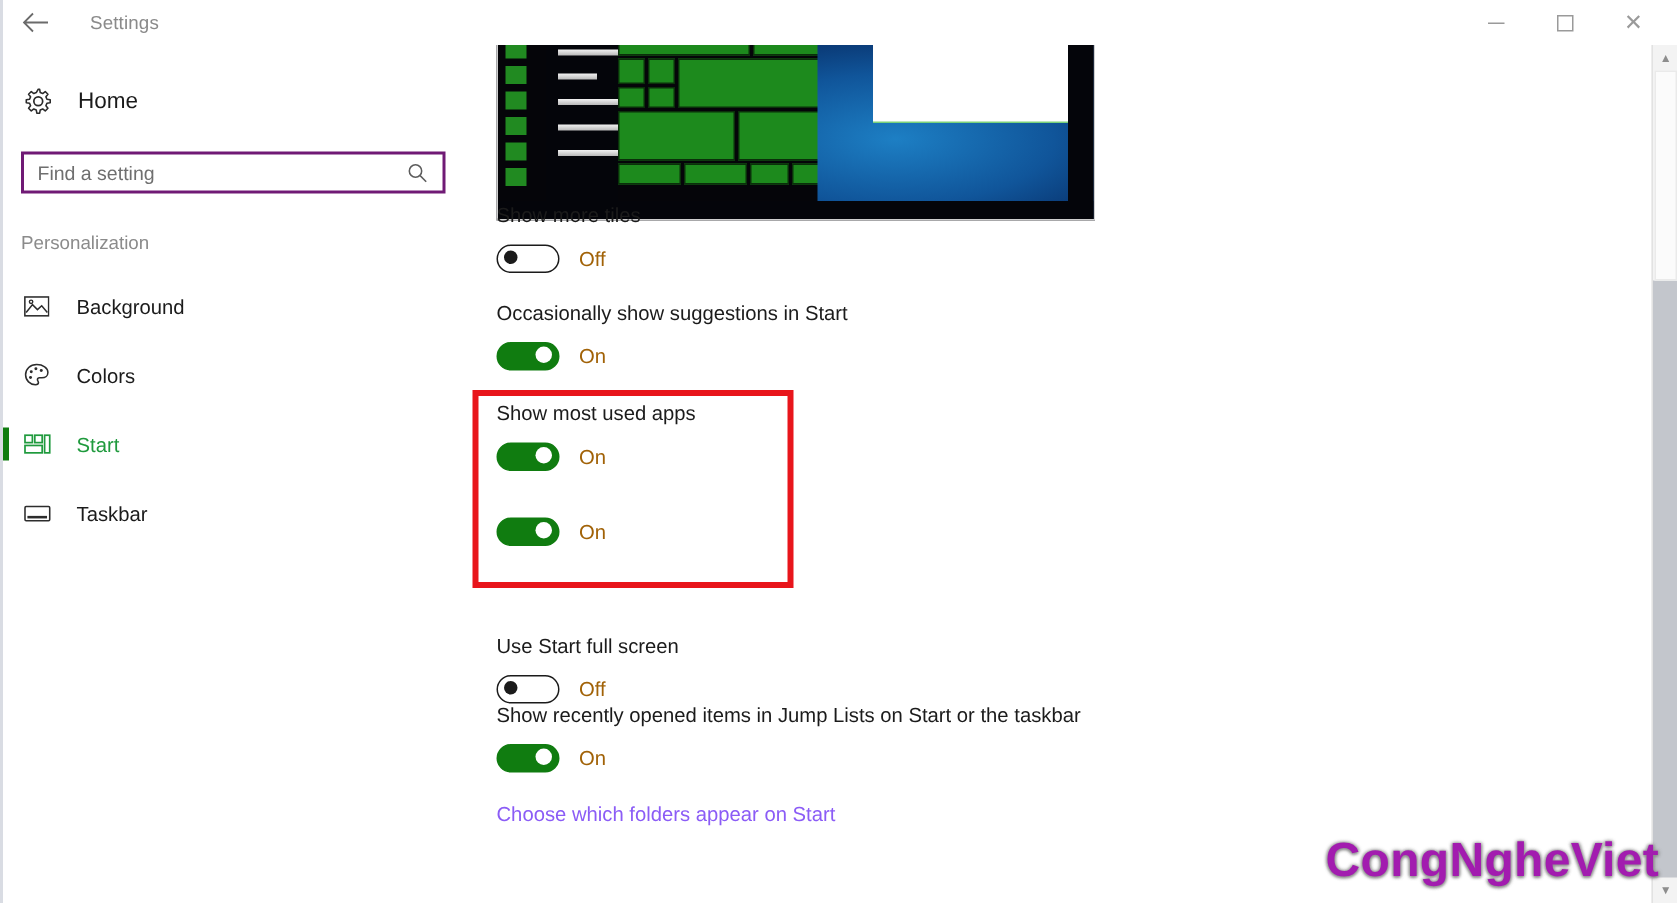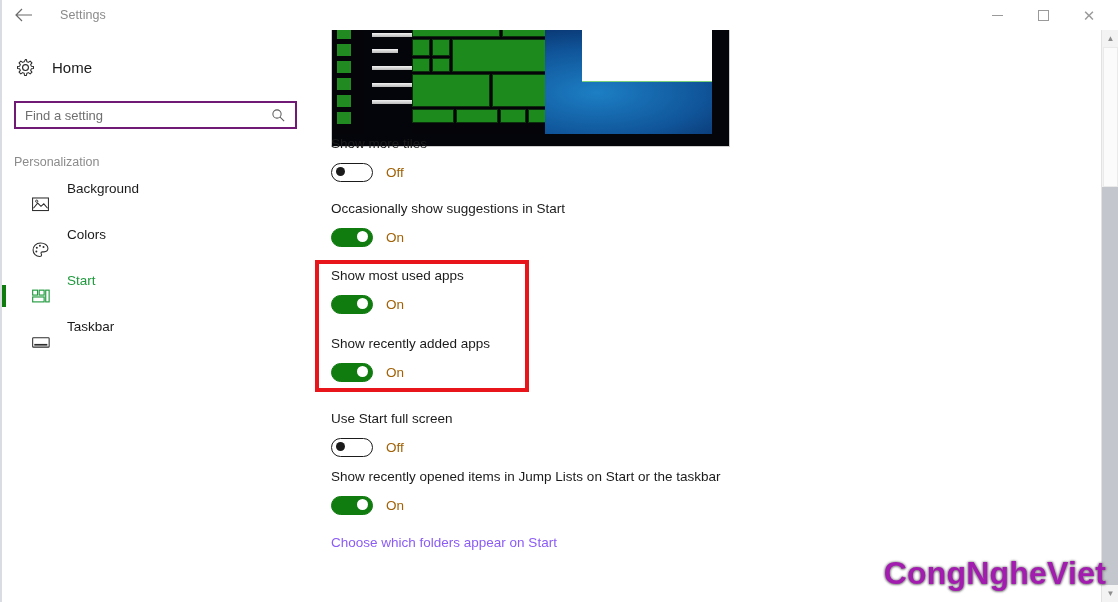--- a/index.html
+++ b/index.html
@@ -65,22 +65,22 @@
   .search-ico {
     position: absolute; right: 9px; top: 5px; color: #5c5c5c;
   }
 
   .section-label {
     font-size: 12.5px; color: #8b8b8b; margin: 26px 0 0 12px;
   }
 
   .nav { margin-top: 12px; }
   .nav-item {
-    position: relative; display: flex; 
-    height: 46px; padding-left: 30px; cursor: default;
+    position: relative; display: flex; align-items: center;
+    height: 46px; padding-left: 14px; cursor: default;
   }
   .nav-item .ico {
     width: 30px; display: flex; align-items: center; justify-content: flex-start;
     color: #2d2d2d;
   }
   .nav-item .lbl { font-size: 13.5px; color: #1b1b1b; margin-left: 5px; }
   .nav-item.active .ico, .nav-item.active .lbl { color: #1f9a3d; }
   .nav-item.active .accent {
     position: absolute; left: 0; top: 12px; width: 4px; height: 22px;
     background: #107c10;
@@ -336,30 +336,29 @@
       <div class="s-label">Show most used apps</div>
       <div class="toggle-row">
         <div class="toggle on">
           <span class="knob"></span>
         </div>
         <span class="toggle-state">On</span>
       </div>
     </div>
 
     <div class="setting" style="top:305px">
-      <div class="s-label">Show recently added apps</div>
       <div class="toggle-row">
         <div class="toggle on">
           <span class="knob"></span>
         </div>
         <span class="toggle-state">On</span>
       </div>
     </div>
 
-    <div class="setting" style="top:380px">
+    <div class="setting" style="top:392px">
       <div class="s-label">Use Start full screen</div>
       <div class="toggle-row">
         <div class="toggle off">
           <span class="knob"></span>
         </div>
         <span class="toggle-state">Off</span>
       </div>
     </div>
 
     <div class="setting" style="top:438px">

